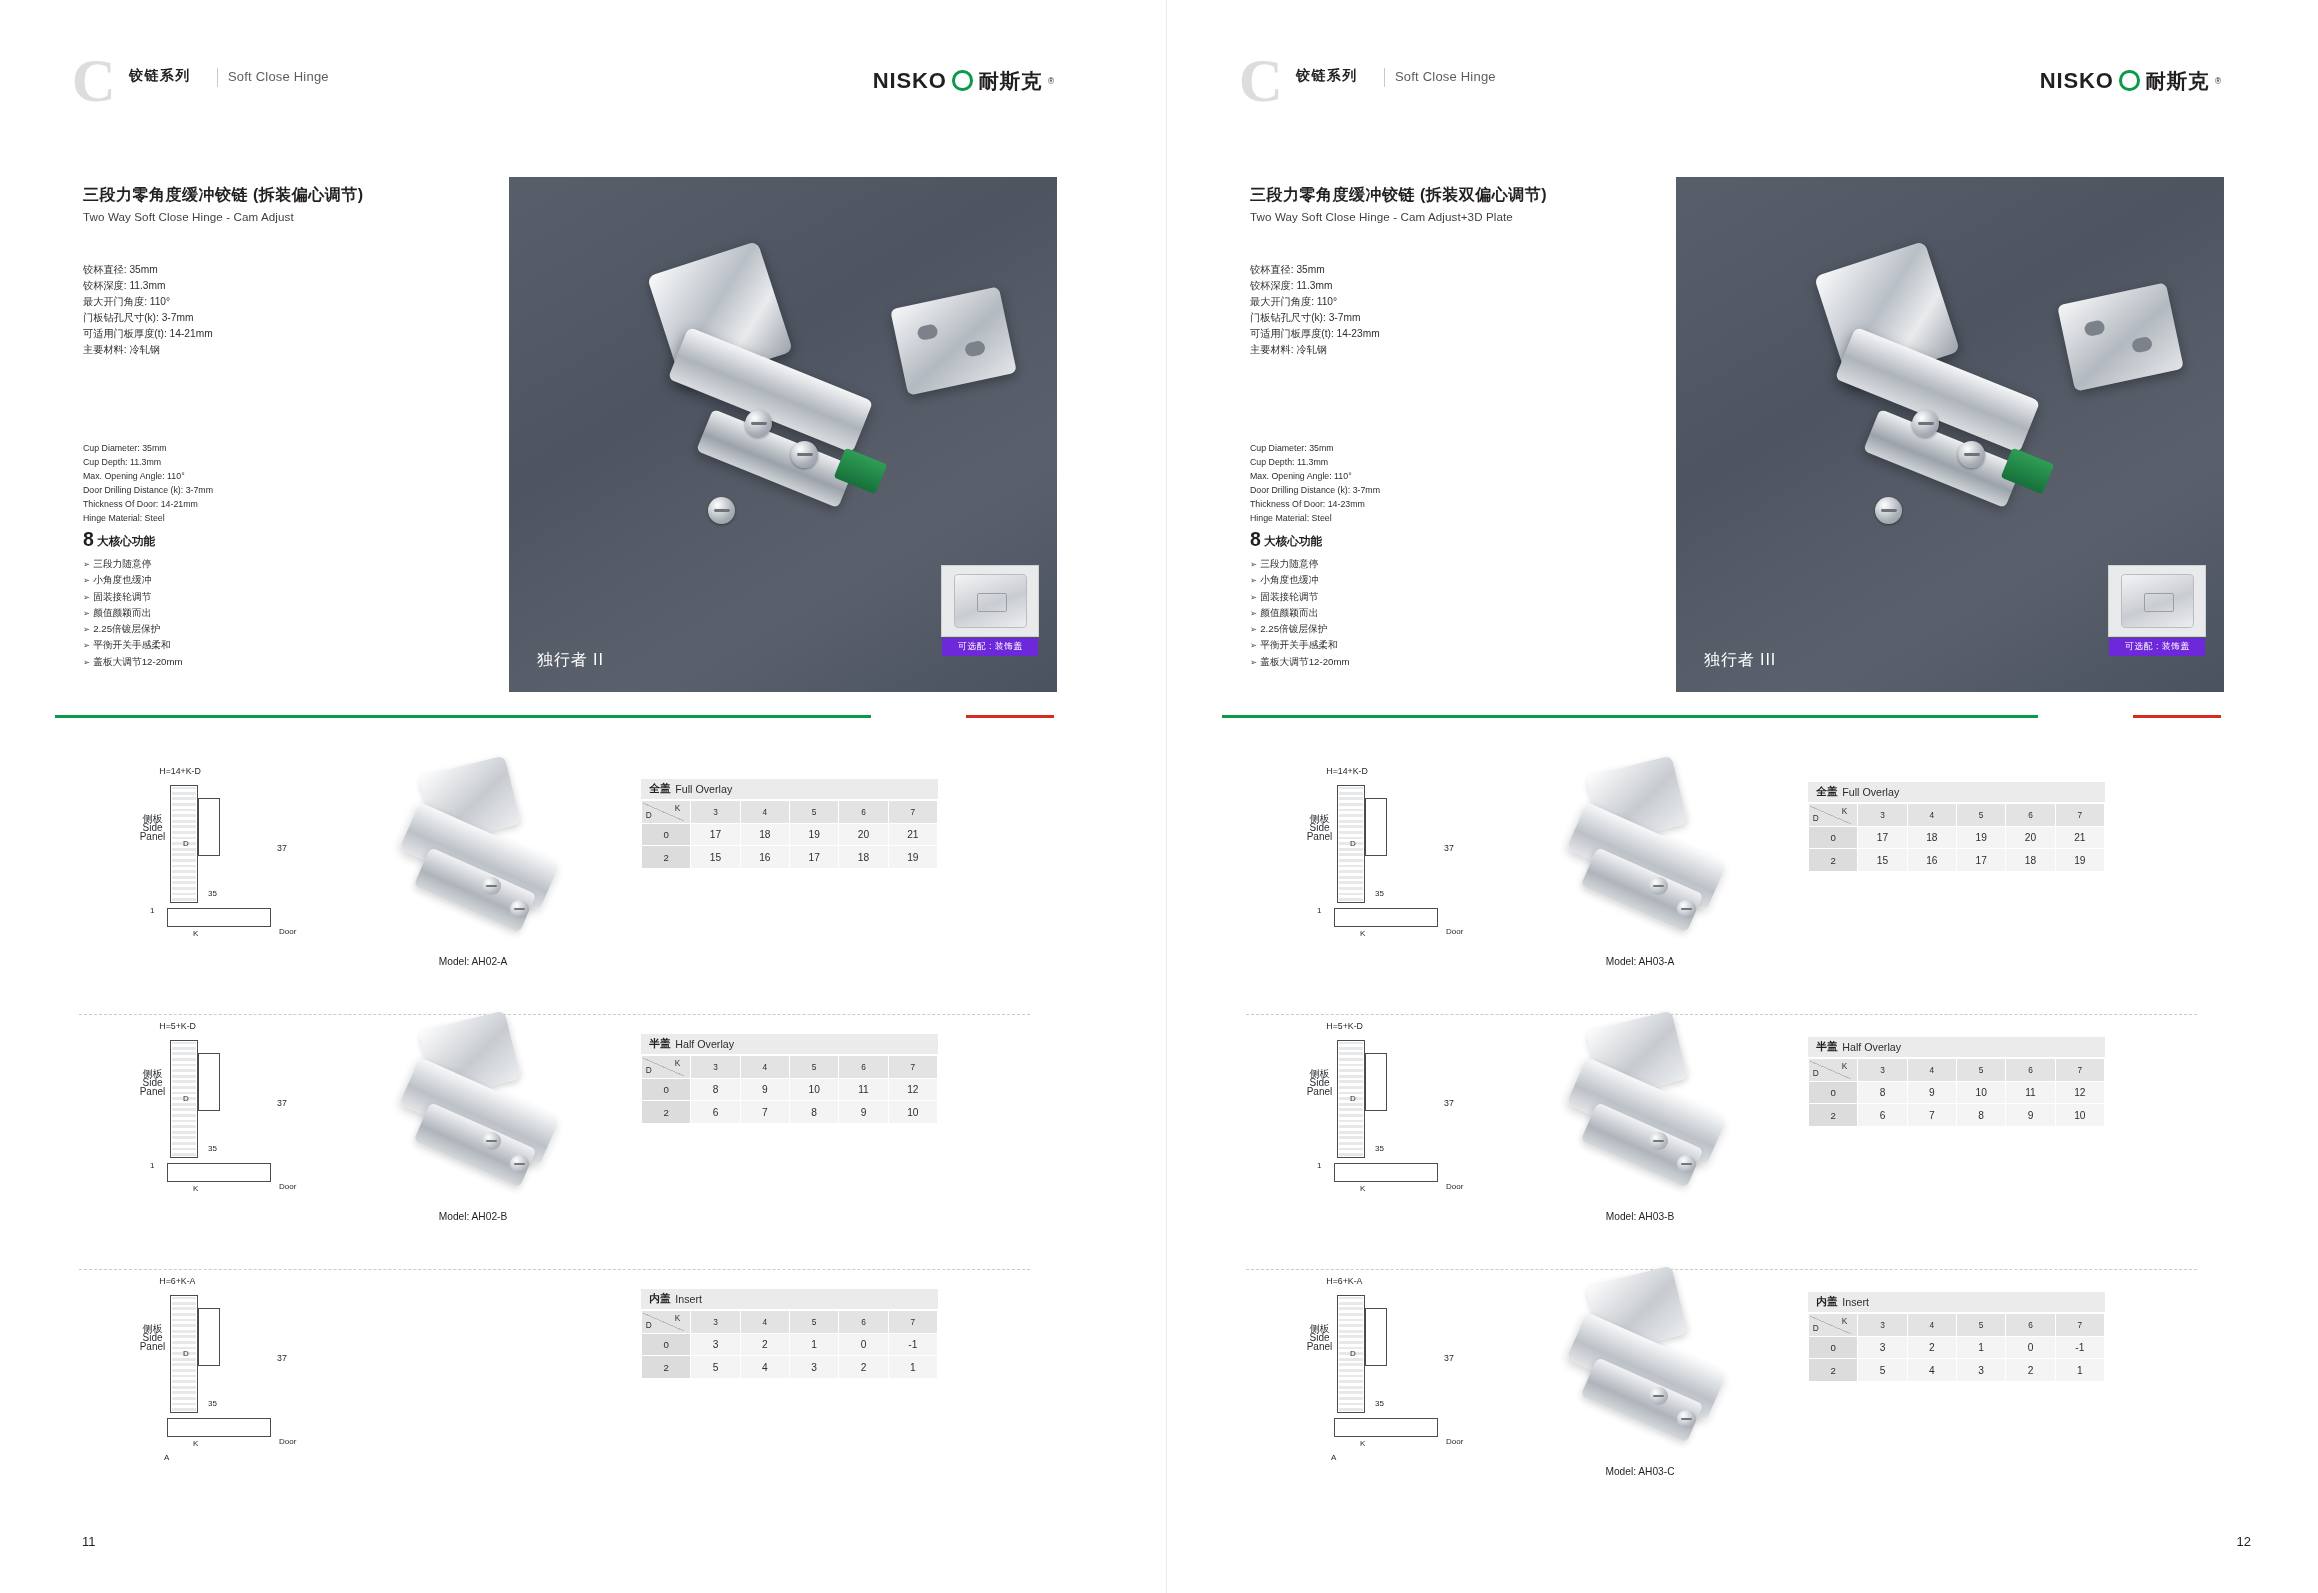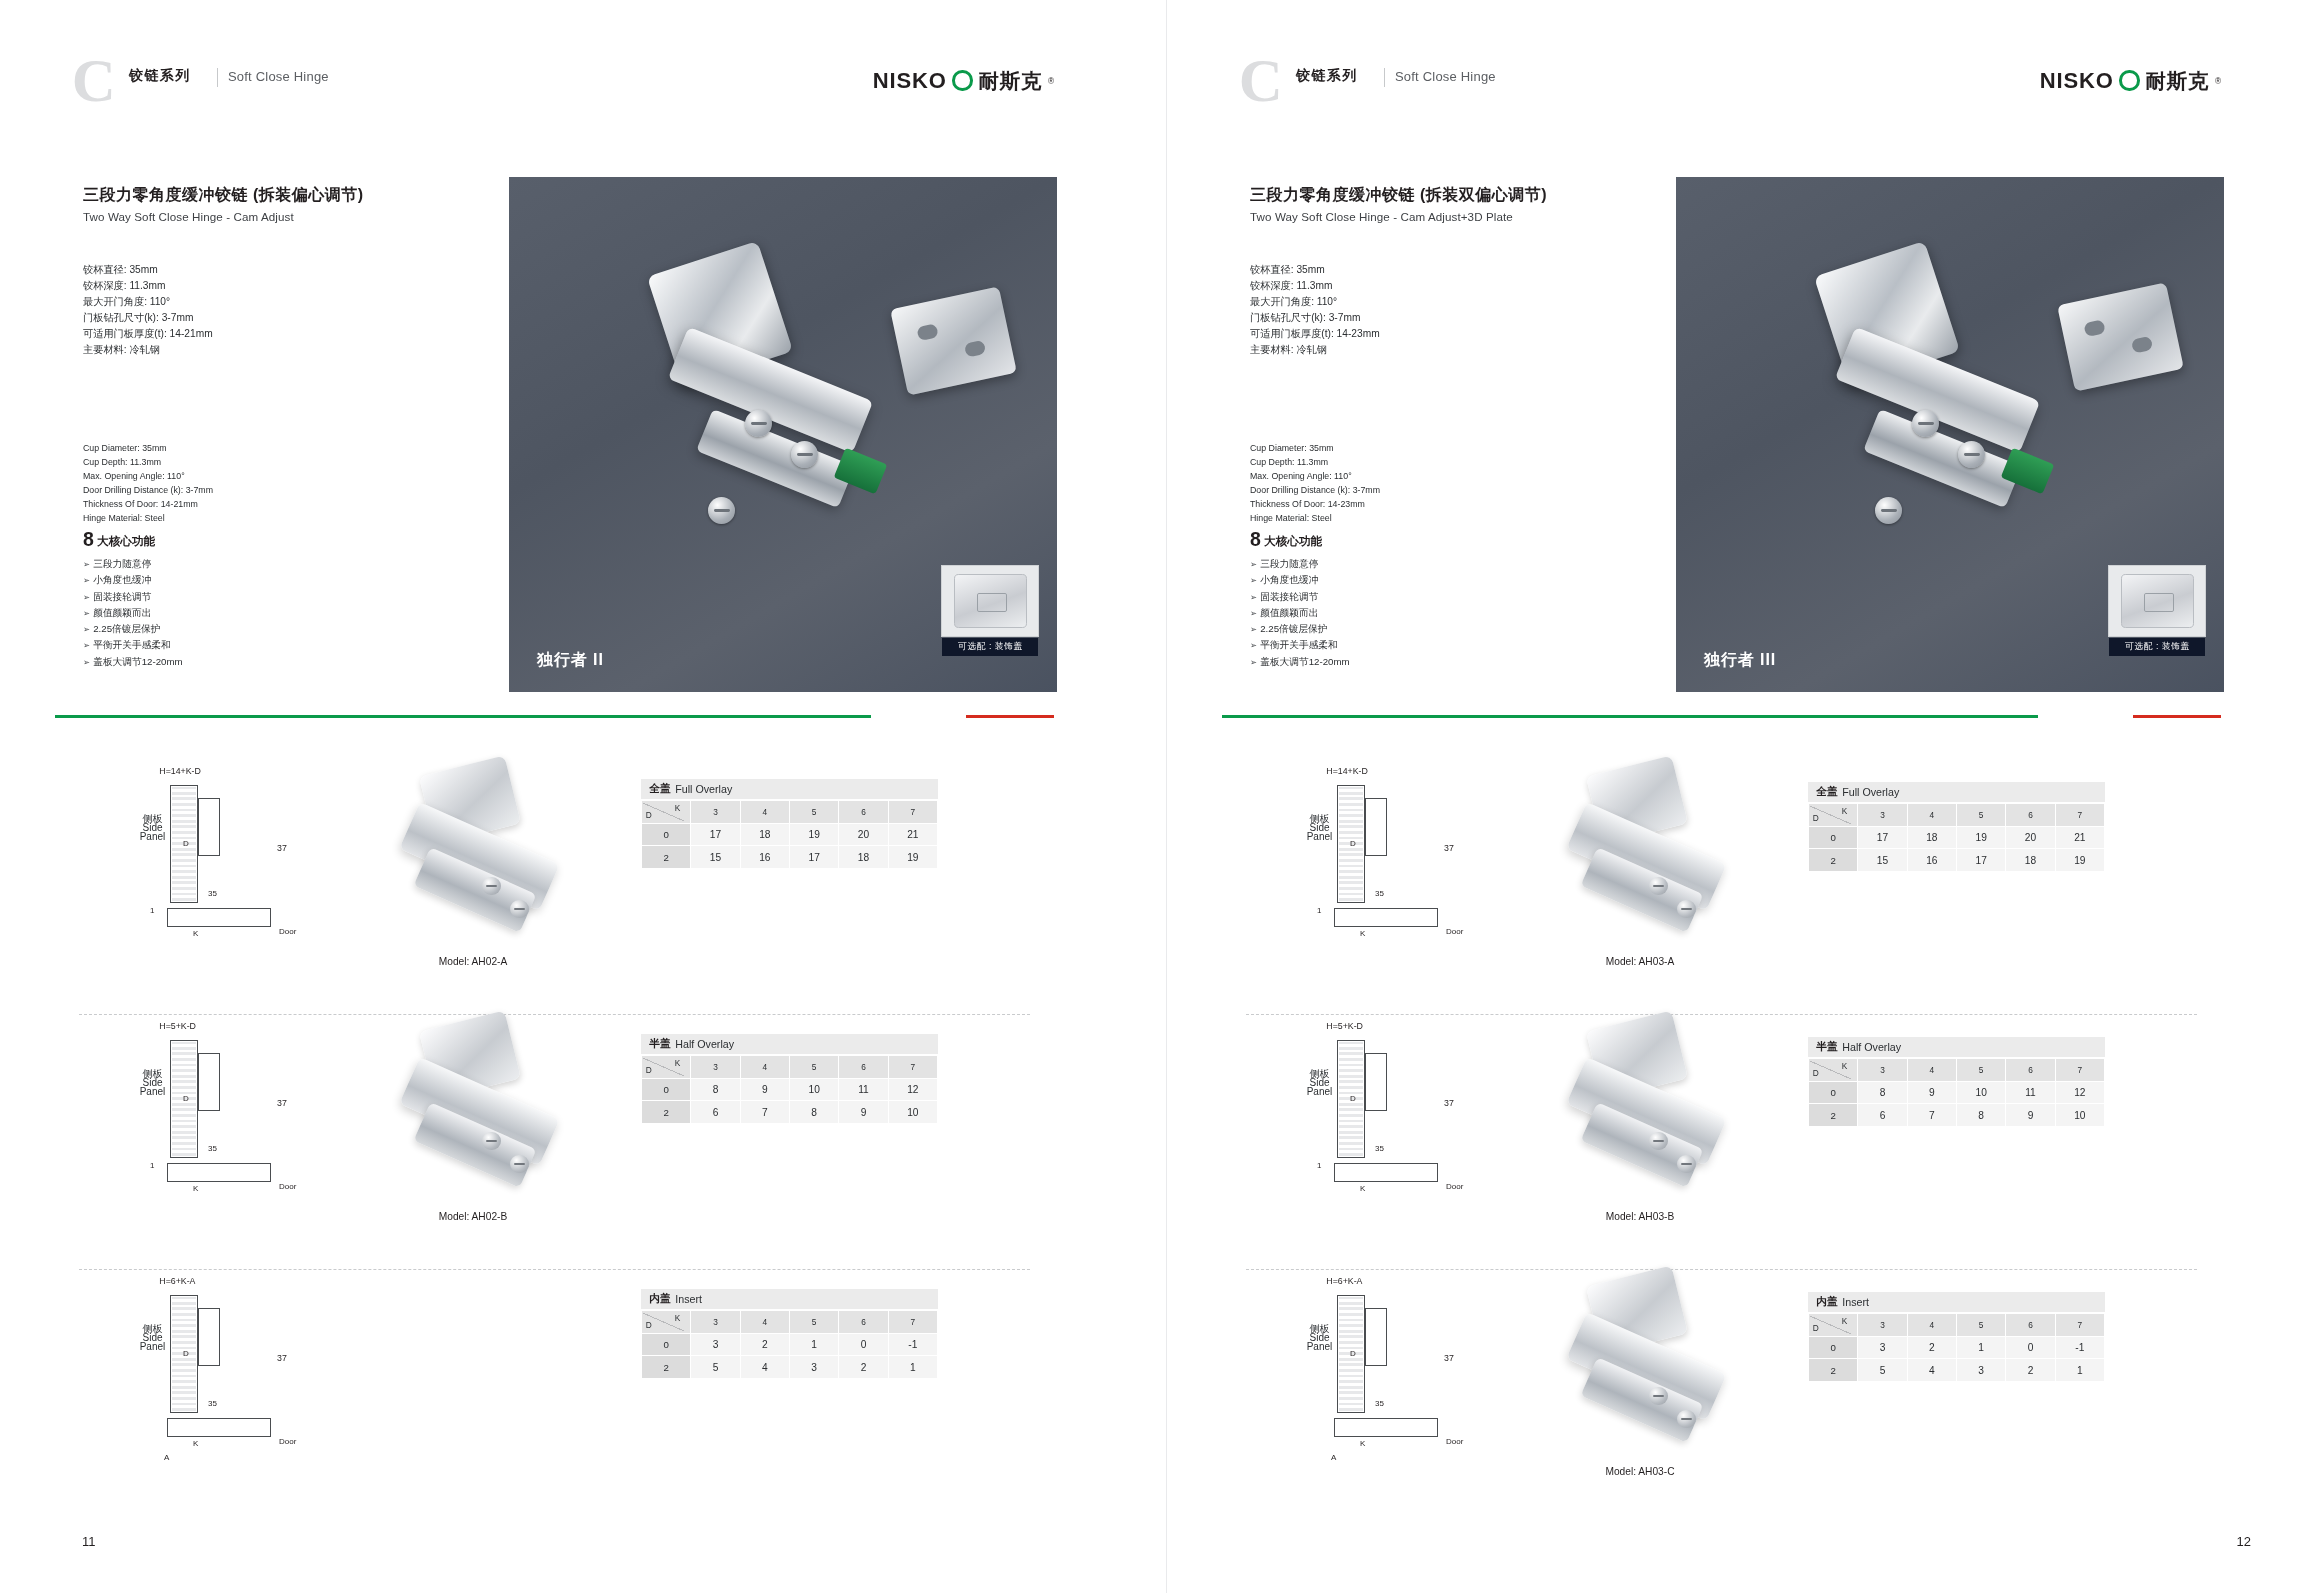--- a/index.html
+++ b/index.html
@@ -33,23 +33,23 @@
   .feat-head{position:absolute;left:83px;top:528px;font-size:11.6px;color:#231f20;font-weight:bold;}
   .feat-head .num{font-size:19.5px;font-weight:bold;color:#231f20;vertical-align:-1.4px;}
   .feat-list{position:absolute;left:83px;top:556px;font-size:9.7px;line-height:15.3px;color:#2b2e31;}
   .feat-list .li{white-space:nowrap;}
   .feat-list .bullet{display:inline-block;width:10.2px;color:#3c3f43;font-size:8.3px;}
 
   
   .hero{position:absolute;left:509px;top:177px;width:548px;height:515px;
         background:linear-gradient(150deg,#585f6b 0%,#4e5561 38%,#5b616c 70%,#4a5260 100%);
         overflow:hidden;}
-  .hero-label{position:absolute;left:28px;bottom:21.3px;color:#fff;font-size:16px;font-weight:bold;letter-spacing:0.9px;}
+  .hero-label{position:absolute;left:28px;bottom:21.3px;color:#fff;font-size:16px;font-weight:normal;letter-spacing:0.9px;}
   .hero-inset{position:absolute;right:17.6px;bottom:55px;width:96px;height:70px;background:#e8eaec;border:0.9px solid #cfd2d5;}
-  .hero-inset .cap{position:absolute;left:0;bottom:-20.4px;width:96px;height:18.5px;background:#0f172a;color:#fff;font-size:8.8px;display:flex;align-items:center;justify-content:center;letter-spacing:0.5px;}
+  .hero-inset .cap{position:absolute;left:0;bottom:-20.4px;width:96px;height:18.5px;background:#6d28d9;color:#fff;font-size:8.8px;display:flex;align-items:center;justify-content:center;letter-spacing:0.5px;}
   .hero-inset .shape{position:absolute;left:12px;top:8.3px;width:71px;height:52px;border-radius:4.6px;
         background:linear-gradient(160deg,#f3f4f6,#c9ccd1 55%,#eceef0);border:0.9px solid #b9bdc2;}
   .hero-inset .shape:after{content:"";position:absolute;left:21.3px;top:17.6px;width:28px;height:16.7px;border:1.4px solid #9aa0a6;border-radius:1.9px;}
 
   
   .hg{position:absolute;}
   .hg .cup{position:absolute;width:116px;height:116px;border-radius:8.3px;
       background:linear-gradient(140deg,#fafbfc,#b9bfc6 45%,#e9ebed 70%,#9aa1a9);
       box-shadow:0 3.7px 12px rgba(0,0,0,.35);transform:rotate(-18deg);}
   .hg .arm{position:absolute;width:199px;height:56px;border-radius:6.5px;

